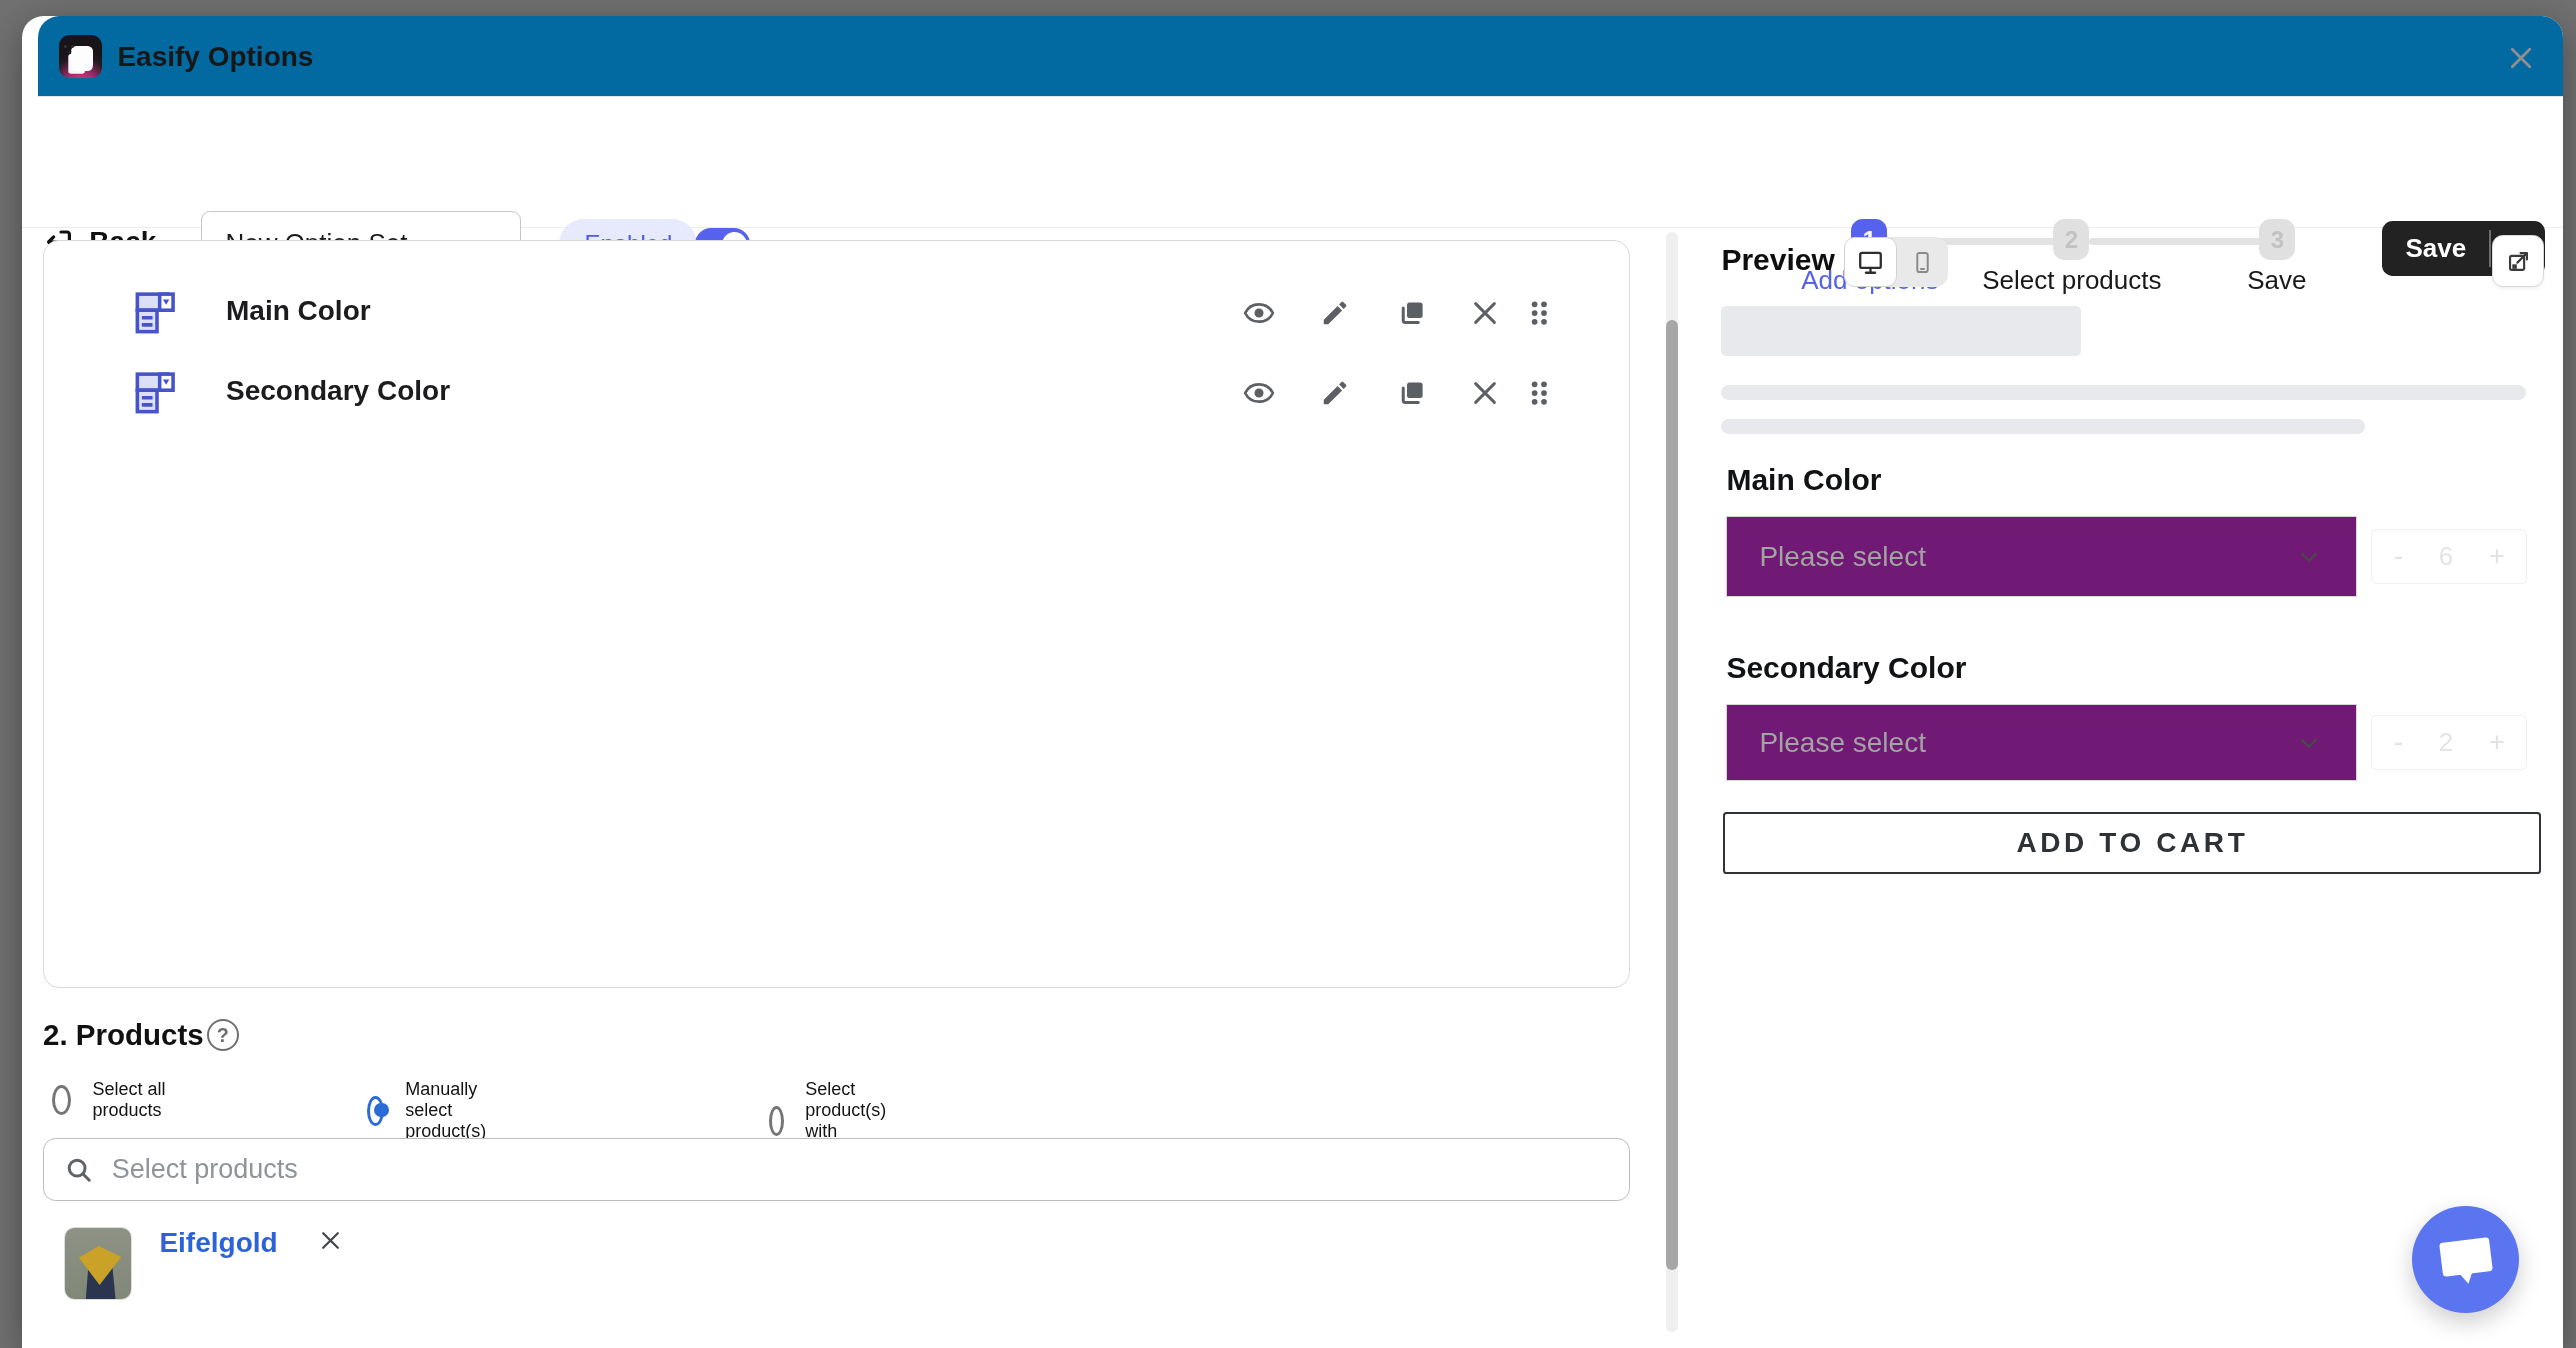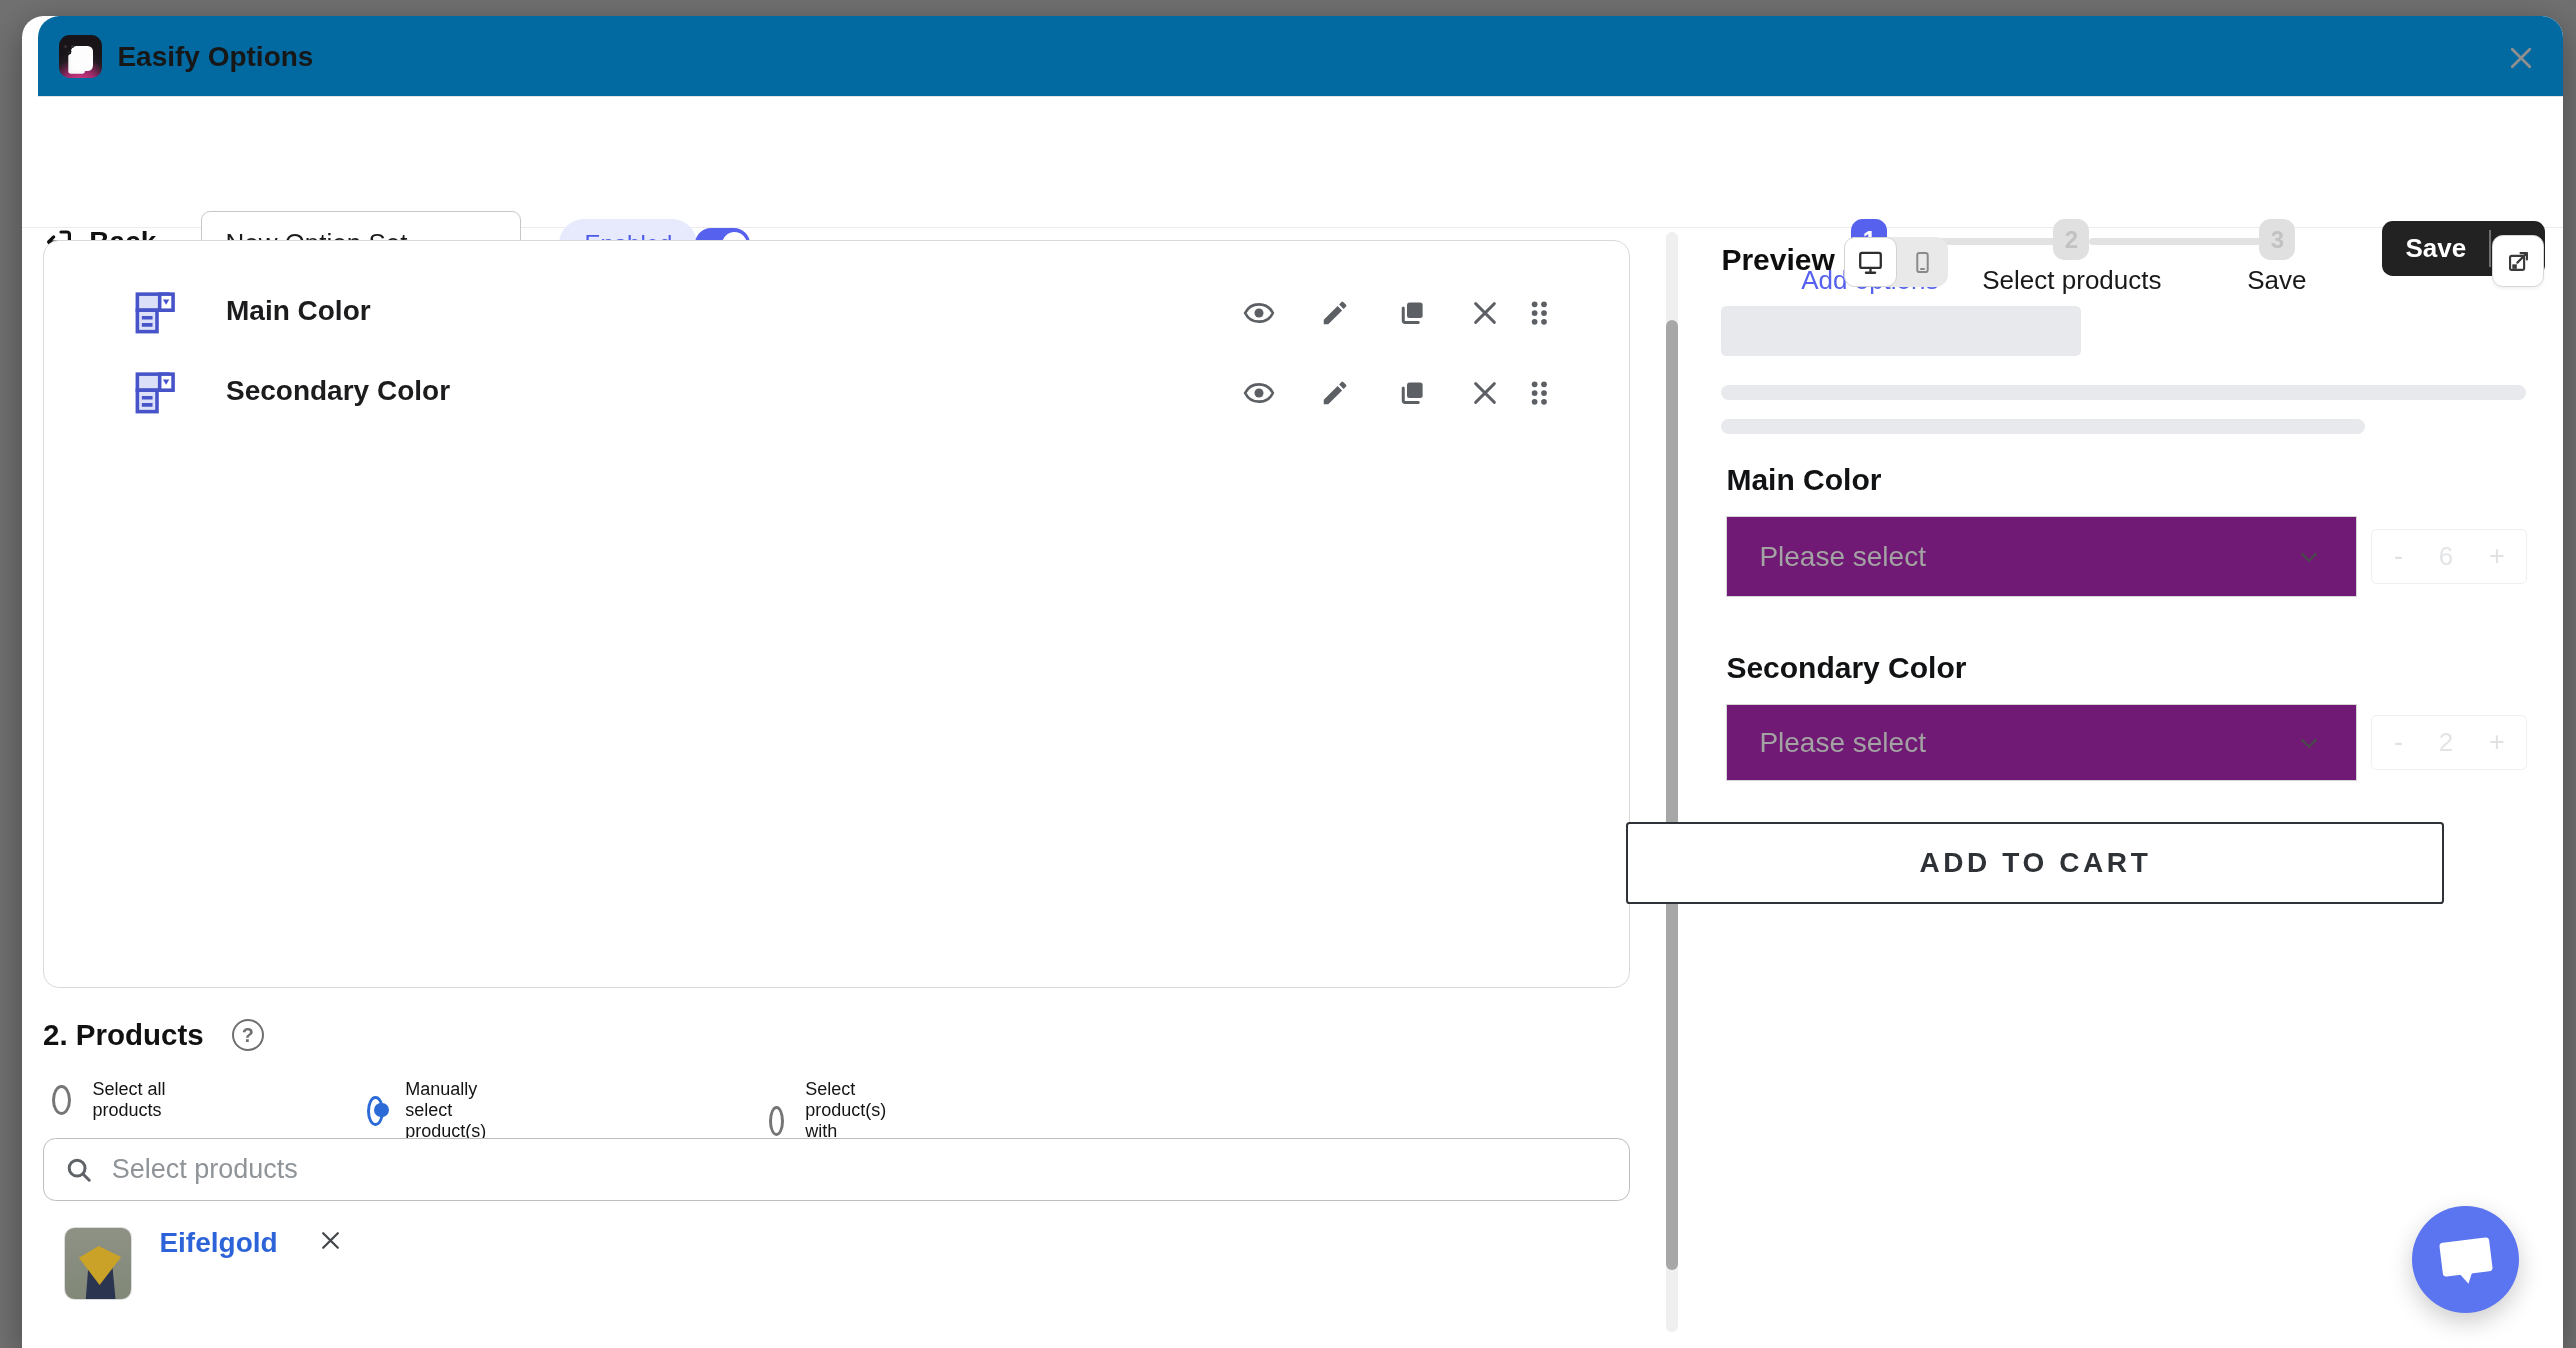--- a/index.html
+++ b/index.html
@@ -54,21 +54,21 @@
   
   .option-card { position:absolute; left:20.6px; top:224px; width:1587px; height:748px; border:1.8px solid #d9d9d9; border-radius:16px; background:#fff; }
   .opt-row { position:absolute; left:0; width:100%; height:81px; }
   .opt-row.r0 { top:31px; } .opt-row.r1 { top:111px; }
   .opt-type-icon { position:absolute; left:88px; top:15px; }
   .opt-label { position:absolute; left:182px; top:23px; font-size:28px; font-weight:700; color:#1c1c1e; }
   .row-ico { position:absolute; top:24px; width:34px; height:34px; display:flex; align-items:center; justify-content:center; cursor:pointer; }
   .ico-eye{ left:1198px; } .ico-pen{ left:1274px; } .ico-copy{ left:1351px; } .ico-del{ left:1424px; } .ico-drag{ left:1478px; }
 
   
-  .products-heading { position:absolute; left:20.6px; top:1002px; display:flex; align-items:center; gap:28px; }
+  .products-heading { position:absolute; left:20.6px; top:1002px; display:flex; align-items:center; gap:3px; }
   .products-heading .txt { font-size:29.5px; font-weight:700; color:#111; }
   .q-circle { width:32px; height:32px; border:2.7px solid #6f6f6f; border-radius:50%; color:#6f6f6f; font-size:19.7px; font-weight:700;
               display:flex; align-items:center; justify-content:center; }
   .radio-row { position:absolute; left:29.5px; top:1063px; height:36px; }
   .radio-item { position:absolute; display:flex; align-items:center; gap:21.5px; cursor:pointer; }
   .radio-item.p0{ left:0; } .radio-item.p1{ left:315px; } .radio-item.p2{ left:717px; }
   .radio { width:30px; height:30px; border-radius:50%; border:3.6px solid #757575; background:#fff; position:relative; }
   .radio.checked { border-color:#2b6bd8; }
   .radio.checked::after { content:""; position:absolute; left:4.5px; top:4.5px; width:14.3px; height:14.3px; border-radius:50%; background:#2b6bd8; }
   .radio-label { font-size:18px; color:#141414; }
@@ -106,23 +106,23 @@
   .pv-label { position:absolute; left:1704px; font-size:30px; font-weight:700; color:#101214; }
   .pv-label.f0 { top:447px; } .pv-label.f1 { top:635px; }
   .pv-select { position:absolute; left:1704px; width:631px; height:81px; border:1.8px solid #d6d6d6; background:#701a75;
                display:flex; align-items:center; justify-content:space-between; padding:0 32px; cursor:pointer; }
   .pv-select.f0 { top:500px; } .pv-select.f1 { top:688px; height:77px; }
   .pv-select .ph { font-size:28px; color:#a3a3a3; }
   .pv-qty { position:absolute; left:2349px; width:156px; height:55px; border:1.8px solid #efefef; border-radius:5.4px;
             display:flex; align-items:center; justify-content:space-between; padding:0 21.5px; color:#e0e1e3; font-size:27px; }
   .pv-qty.f0 { top:513px; } .pv-qty.f1 { top:699px; }
   .pv-qty .num { color:#e3e4e6; font-size:26px; }
-  .atc-btn { position:absolute; left:1604px; top:796px; width:818px; height:82px; background:#fff; border:2.7px solid #2f3337;
+  .atc-btn { position:absolute; left:1701px; top:796px; width:818px; height:62px; background:#fff; border:2.7px solid #2f3337;
              border-radius:3.6px; display:flex; align-items:center; justify-content:center; font-size:28px; font-weight:700;
-             letter-spacing:3.6px; color:#2e3236; cursor:pointer;margin-top:10px; }
+             letter-spacing:3.6px; color:#2e3236; cursor:pointer; }
   .help-text { position:absolute; left:1704px; top:926px; width:787px; font-size:27px; font-style:italic; color:#6b6f73; line-height:38px; }
   .help-link { color:#4b5cf0; cursor:pointer; font-weight:500; }
   .help-chat-icon { display:inline-block; vertical-align:-7.2px; margin-left:7.2px; }
 
   .chat-fab { position:absolute; left:2390px; top:1190px; width:107px; height:107px; border-radius:50%; background:#5b74ef;
               box-shadow:0 9px 25px rgba(0,0,0,.2); cursor:pointer; }
   .chat-fab .bubble { position:absolute; left:29px; top:34px; width:50px; height:34px; background:#fff; border-radius:3.6px;
                       transform:rotate(-7deg); }
   .chat-fab .tail { position:absolute; left:47px; top:64px; width:0; height:0; border-left:8px solid transparent;
                     border-right:8px solid transparent; border-top:14.3px solid #fff; transform:rotate(-12deg); }

